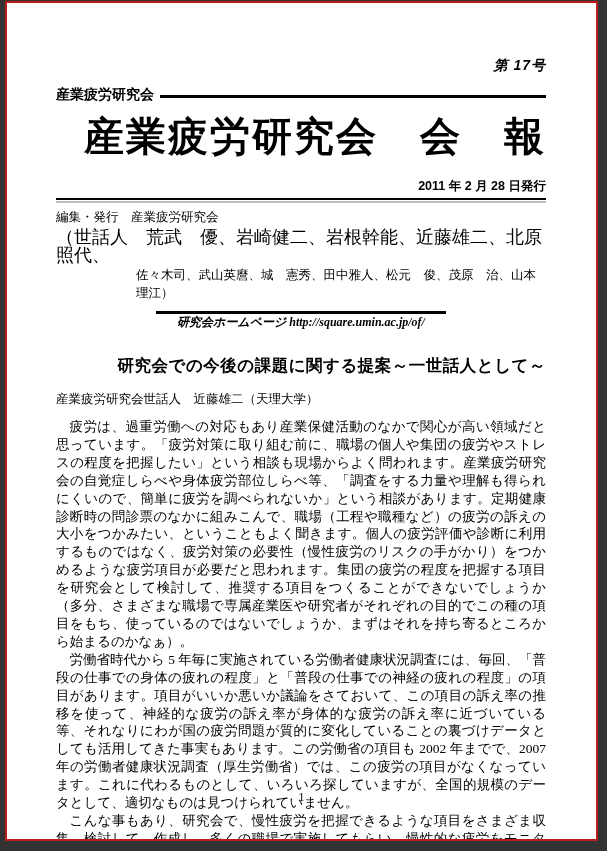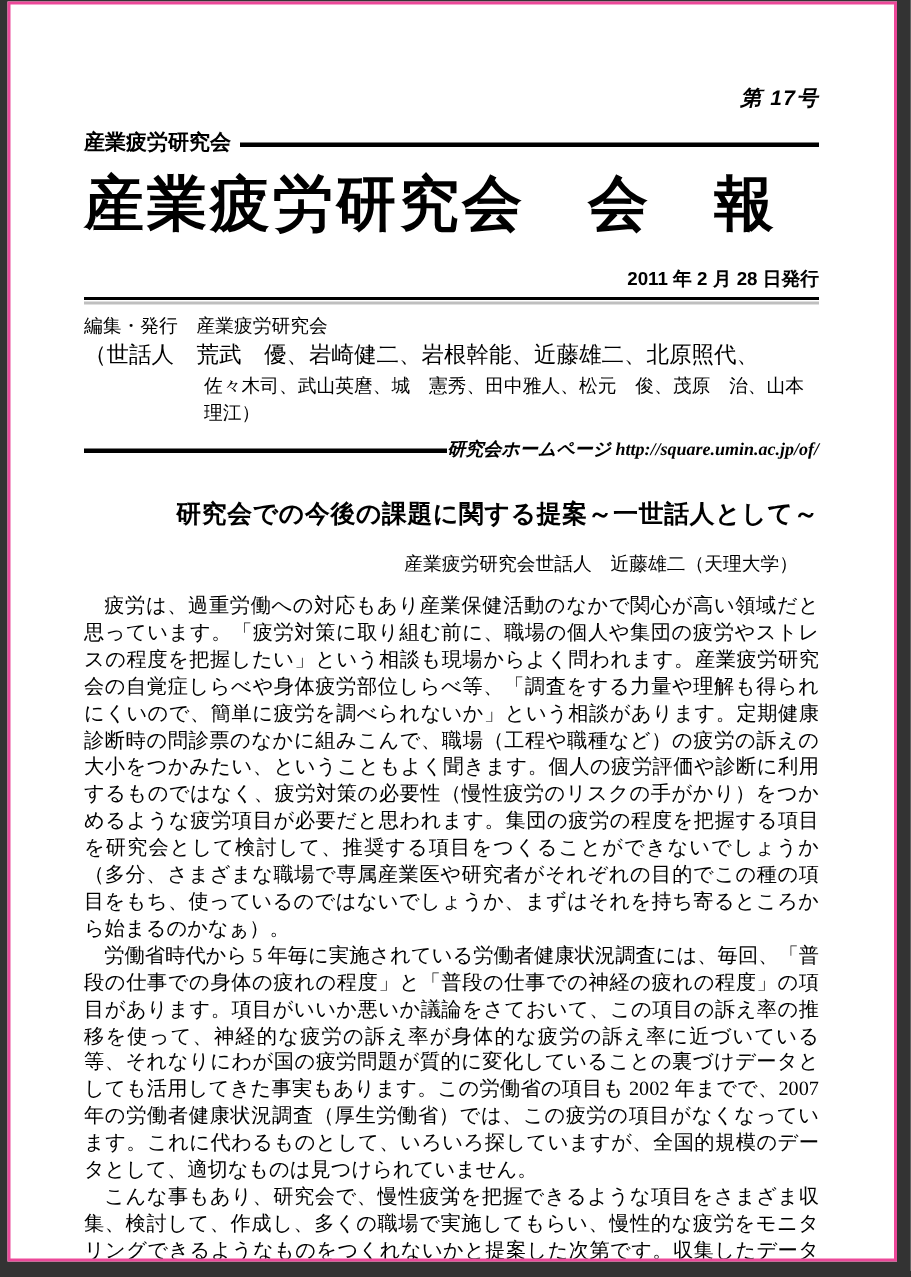--- a/index.html
+++ b/index.html
@@ -13,21 +13,21 @@
   .canvas {
     position: relative;
     width: 607px;
     height: 851px;
     background: #333333;
   }
   .page {
     position: absolute;
     left: 5px; top: 1px; right: 9px; bottom: 10px;
     background: #ffffff;
-    border: 2px solid #ec4899;
+    border: 2px solid #b91c1c;
     padding: 0 50px 0 49px;
     overflow: hidden;
   }
   .issue {
     margin-top: 54px;
     text-align: right;
     font-family: "Liberation Sans", "DejaVu Sans", sans-serif;
     font-style: italic;
     font-weight: bold;
     font-size: 14px;
@@ -46,21 +46,21 @@
   }
   .rule { background: #000000; }
   .rule-society {
     flex: 1;
     height: 3px;
     margin-left: 6px;
     margin-top: 2px;
   }
   .masthead {
     margin-top: 8px;
-    text-align: left;
+    text-align: right;
     font-family: "Liberation Sans", "DejaVu Sans", sans-serif;
     font-weight: 900;
     font-size: 40px;
     letter-spacing: 2px;
     line-height: 1.2;
     white-space: nowrap;
   }
   .pubdate {
     margin-top: 18px;
     text-align: right;
@@ -73,33 +73,34 @@
     margin-top: 3px;
     box-shadow: 0 3px 0 rgba(0,0,0,0.25);
   }
   .editor {
     margin-top: 8px;
     font-size: 12.5px;
     line-height: 18px;
   }
   .stewards1 {
     margin-top: 2px;
-    font-size: 15px;
+    font-size: 18px;
     line-height: 18px;
   }
   .stewards2 {
     margin-top: 2px;
     padding-left: 80px;
     font-size: 12.5px;
     line-height: 18px;
   }
   .homepage-row {
     margin-top: 7px;
     display: flex;
     align-items: center;
+    flex-direction: column;
   }
   .rule-home {
     width: 290px;
     height: 3px;
     margin-top: 2px;
   }
   .homepage {
     flex: 1;
     text-align: right;
     font-style: italic;
@@ -111,21 +112,21 @@
     margin-top: 24px;
     text-align: right;
     font-family: "Liberation Sans", "DejaVu Sans", sans-serif;
     font-weight: bold;
     font-size: 16.5px;
     letter-spacing: 0.5px;
     white-space: nowrap;
   }
   .author {
     margin-top: 14px;
-    text-align: right;
+    text-align: left;
     padding-right: 14px;
     font-size: 12.5px;
   }
   .body-text {
     margin-top: 10px;
     font-size: 13.5px;
     line-height: 17.9px;
     text-align: justify;
   }
   .body-text p {

